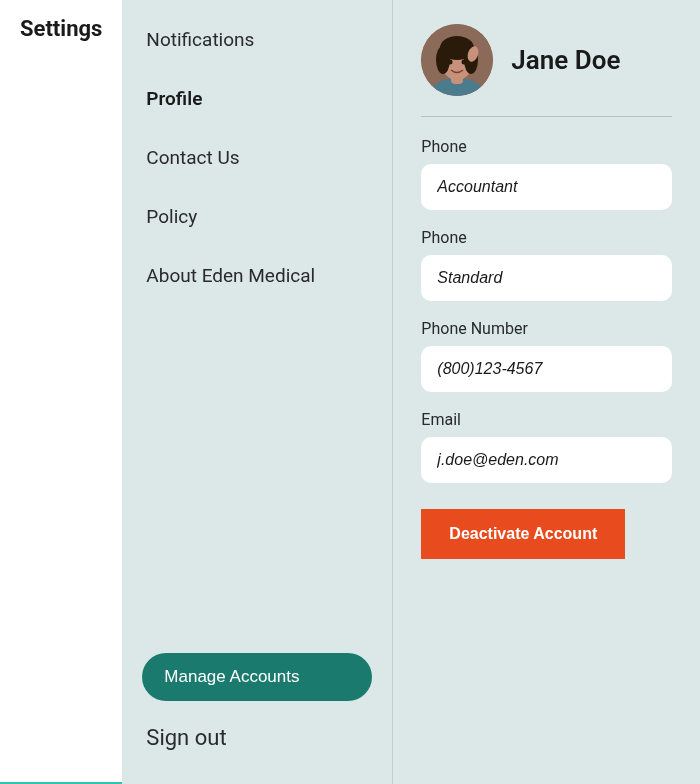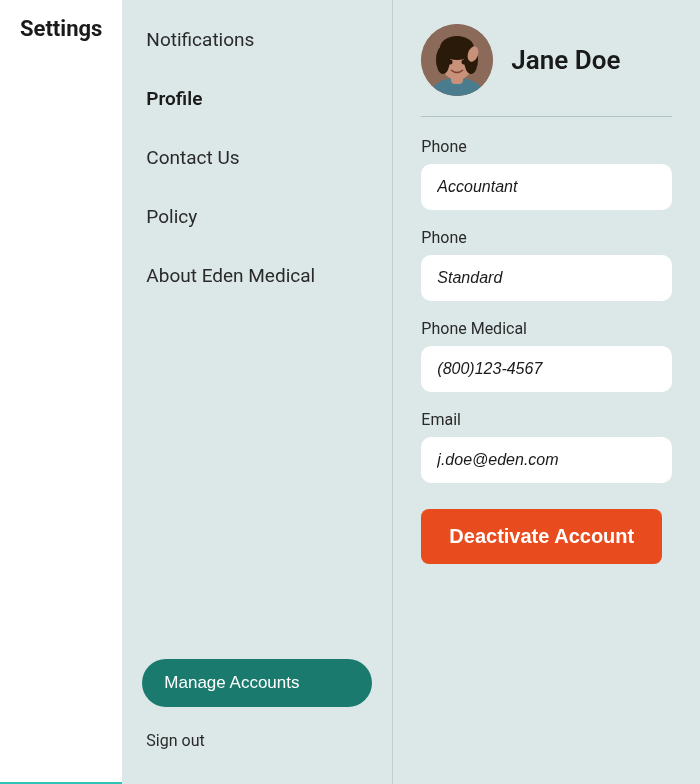--- a/index.html
+++ b/index.html
@@ -85,21 +85,21 @@
       padding: 14px 22px;
       font-size: 17px;
       font-weight: 500;
       cursor: pointer;
       text-align: left;
       width: 100%;
     }
 
     .sign-out-item {
       padding: 14px 4px;
-      font-size: 16px;
+      font-size: 22px;
       color: #2a2a2a;
       cursor: pointer;
     }
 
     
     .divider-vertical {
       width: 1px;
       background: #c0cfcf;
     }
 
@@ -175,23 +175,23 @@
       color: #1a1a1a;
       outline: none;
       font-style: italic;
     }
 
     
     .deactivate-btn {
       background: #e84c1e;
       color: #ffffff;
       border: none;
-      border-radius: 8px;
+      border-radius: 0;
       padding: 16px 28px;
-      font-size: 20px;
+      font-size: 16px;
       font-weight: 700;
       cursor: pointer;
       margin-top: 8px;
       align-self: flex-start;
     }
   </style>
 </head>
 <body>
 
 <div class="app-container">
@@ -272,21 +272,21 @@
         <div class="field-label">Phone</div>
         <input class="field-input" type="text" readonly="" value="Accountant" style="">
       </div>
 
       <div class="field-group">
         <div class="field-label">Phone</div>
         <input class="field-input" type="text" readonly="" value="Standard" style="">
       </div>
 
       <div class="field-group">
-        <div class="field-label">Phone Medical</div>
+        <div class="field-label">Phone Number</div>
         <input class="field-input" type="text" readonly="" value="(800)123-4567" style="">
       </div>
 
       <div class="field-group">
         <div class="field-label">Email</div>
         <input class="field-input" type="text" readonly="" value="j.doe@eden.com" style="">
       </div>
 
       <button class="deactivate-btn">Deactivate Account</button>
 

